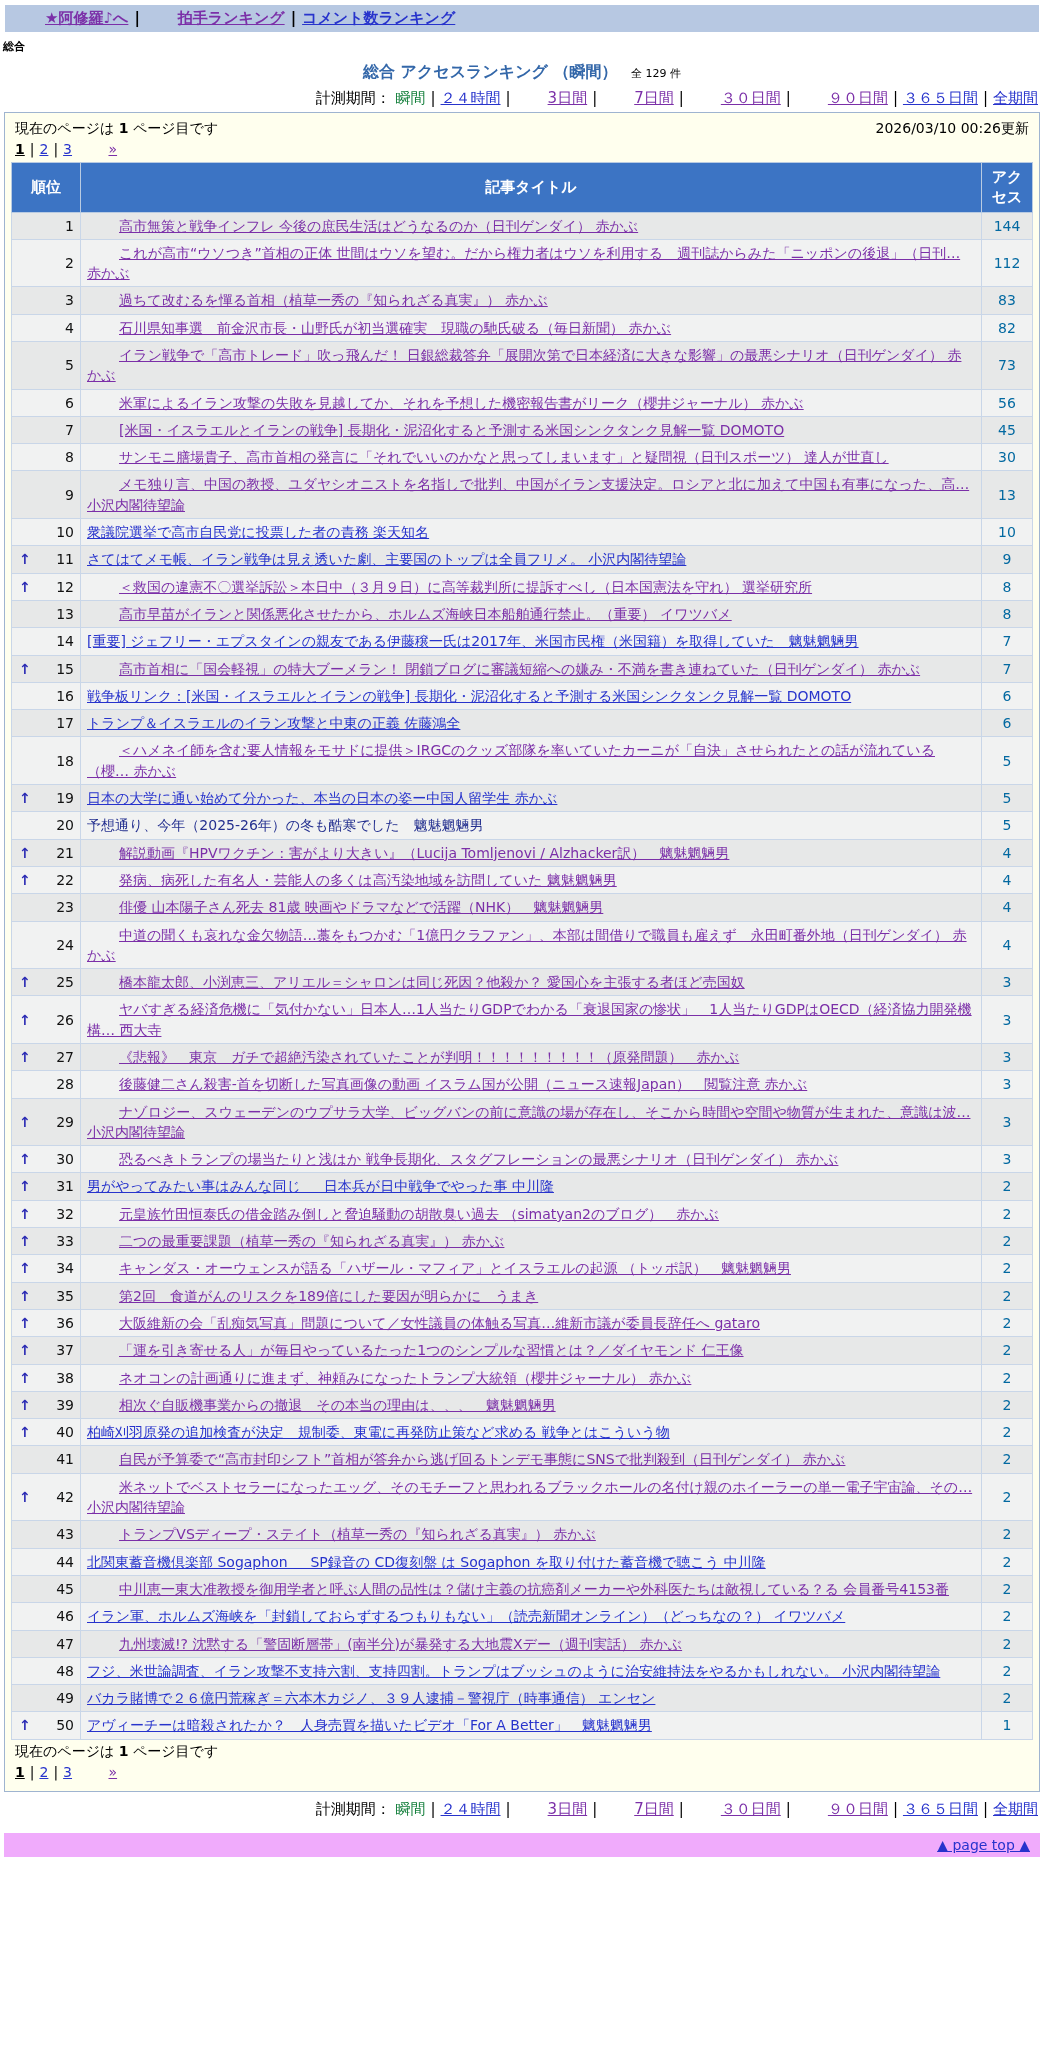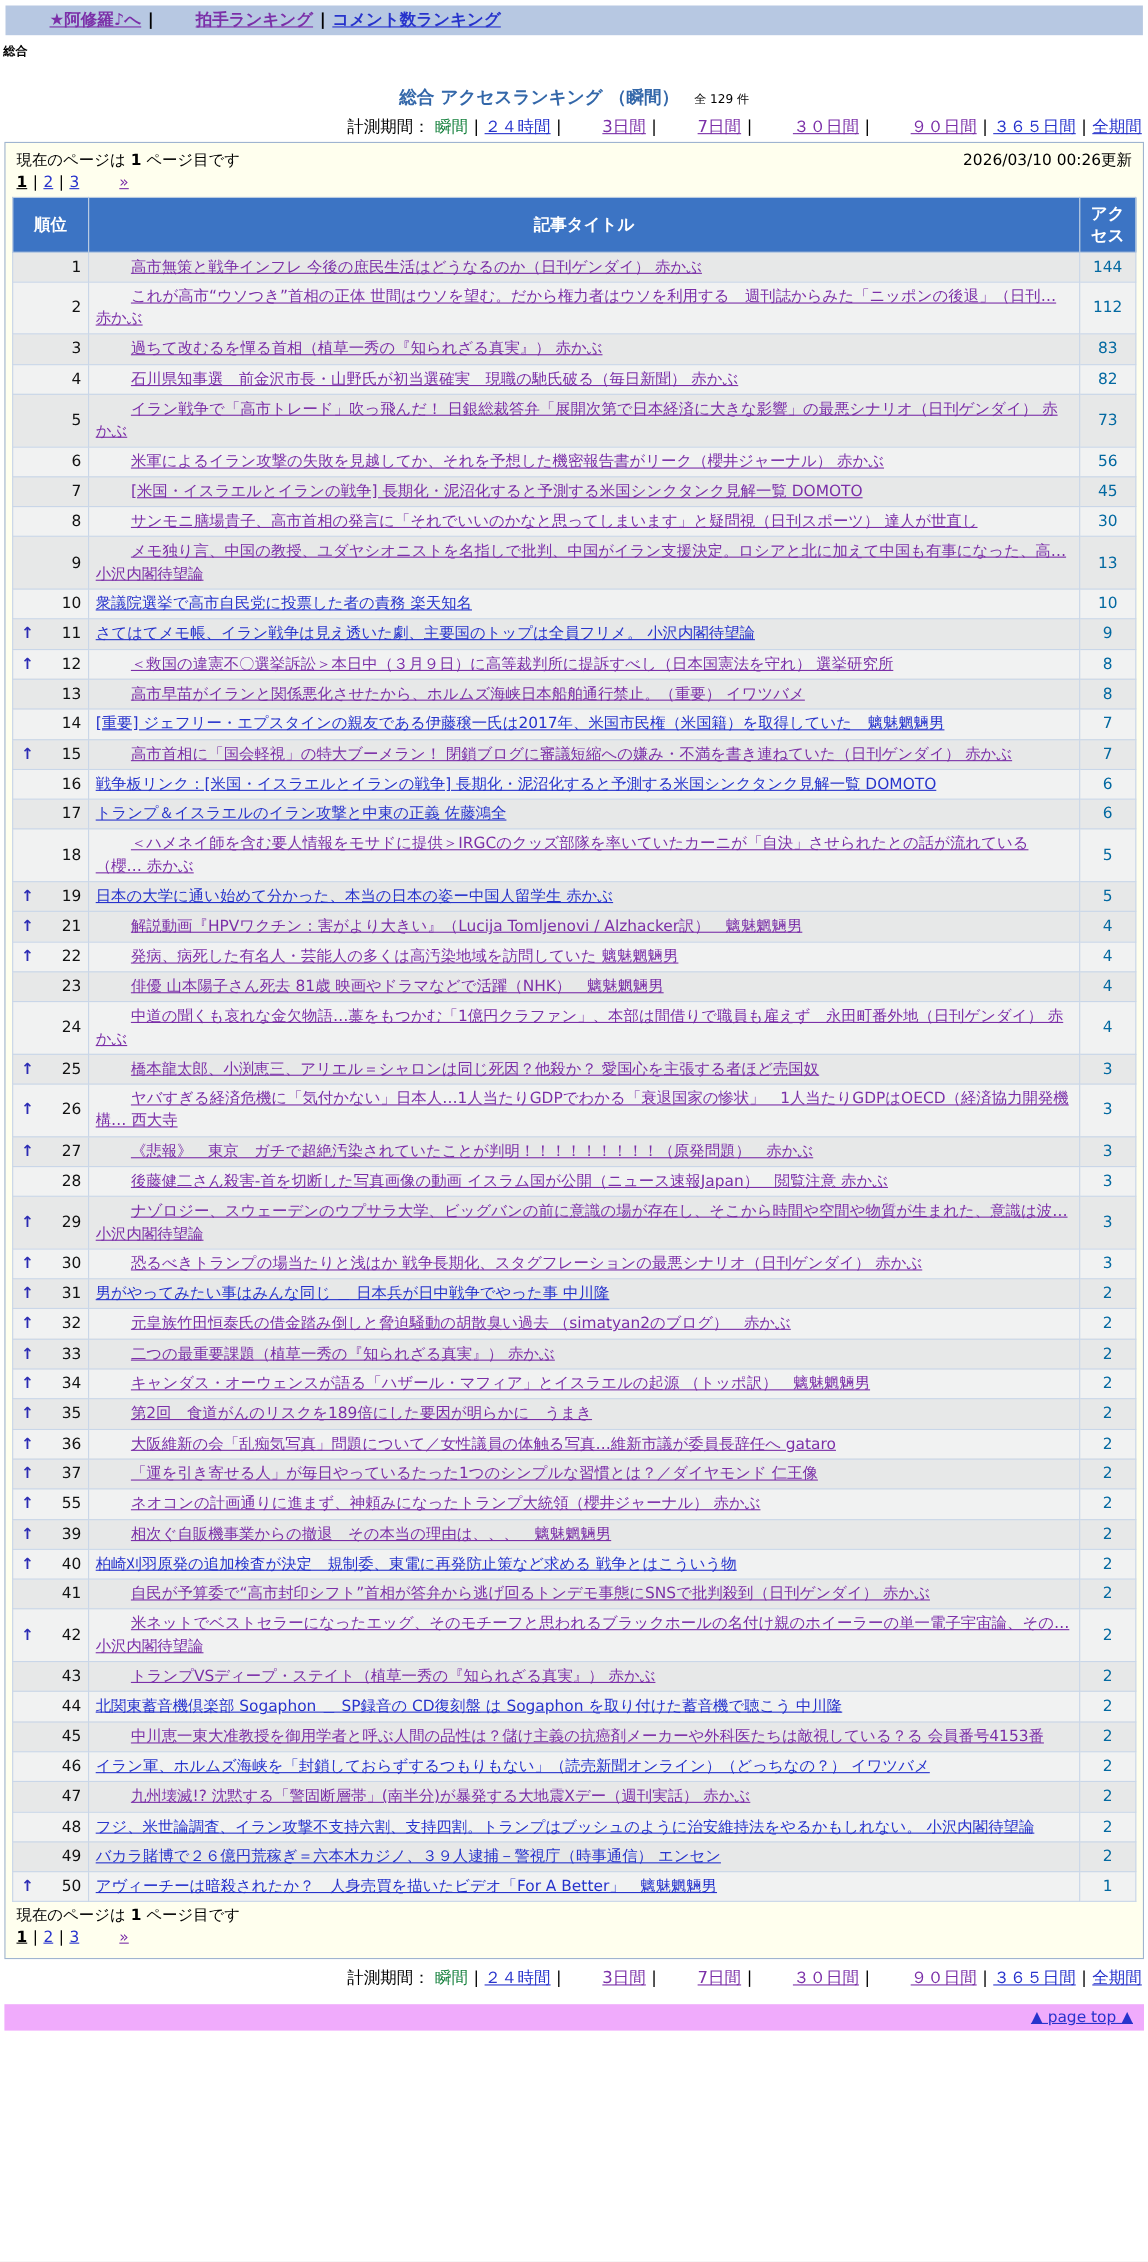--- a/index.html
+++ b/index.html
@@ -10,21 +10,21 @@
   .plain{color:#24308f;text-decoration:none;}
 
   
   .topbar{margin:5px 5px 0 5px;background:#b7c8e2;padding:4px 8px;font-size:15px;font-weight:bold;}
   .topbar .sep{color:#000;padding:0 6px;}
 
   
   .section-label{font-size:11px;font-weight:bold;margin:7px 3px 2px 3px;}
 
   
-  .head-title{ text-align:center;font-size:16px;font-weight:bold;color:#3367a9;margin-top:25px;}
+  .head-title{ text-align:center;font-size:16px;font-weight:bold;color:#3367a9;margin-top:8px;}
   .head-title .total{font-size:11px;font-weight:normal;color:#000;margin-left:8px;}
   .period-line{text-align:right;font-size:15px;margin:6px 6px 4px 0;}
   .period-line .cur{font-weight:normal;color:#15803d;}
   .period-line .sep{color:#000;padding:0 5px;}
 
   
   .rank-box{margin:2px 4px 0 4px;border:1px solid #9fb4d0;background:#ffffee;padding:4px 6px 6px 6px;}
   .pageinfo-row{display:flex;justify-content:space-between;font-size:14px;padding:3px 4px 1px 4px;}
   .pager{font-size:14px;padding:2px 4px 5px 4px;}
   .pager .sep{padding:0 5px;}
@@ -164,20 +164,25 @@
         <tr class="even">
           <td class="rank"><span>18</span></td>
           <td class="title"><a href="#" class="lk-v">＜ハメネイ師を含む要人情報をモサドに提供＞IRGCのクッズ部隊を率いていたカーニが「自決」させられたとの話が流れている（櫻… 赤かぶ</a></td>
           <td class="access">5</td>
         </tr>
         <tr class="odd">
           <td class="rank"><span class="up">↑</span><span>19</span></td>
           <td class="title"><a href="#" class="lk-b">日本の大学に通い始めて分かった、本当の日本の姿ー中国人留学生 赤かぶ</a></td>
           <td class="access">5</td>
         </tr>
+        <tr class="even">
+          <td class="rank"><span>20</span></td>
+          <td class="title"><span class="plain">予想通り、今年（2025-26年）の冬も酷寒でした　魑魅魍魎男</span></td>
+          <td class="access">5</td>
+        </tr>
         <tr class="odd">
           <td class="rank"><span class="up">↑</span><span>21</span></td>
           <td class="title"><a href="#" class="lk-v">解説動画『HPVワクチン：害がより大きい』（Lucija Tomljenovi / Alzhacker訳）　魑魅魍魎男</a></td>
           <td class="access">4</td>
         </tr>
         <tr class="even">
           <td class="rank"><span class="up">↑</span><span>22</span></td>
           <td class="title"><a href="#" class="lk-v">発病、病死した有名人・芸能人の多くは高汚染地域を訪問していた 魑魅魍魎男</a></td>
           <td class="access">4</td>
         </tr>
@@ -250,21 +255,21 @@
           <td class="rank"><span class="up">↑</span><span>36</span></td>
           <td class="title"><a href="#" class="lk-v">大阪維新の会「乱痴気写真」問題について／女性議員の体触る写真…維新市議が委員長辞任へ gataro</a></td>
           <td class="access">2</td>
         </tr>
         <tr class="odd">
           <td class="rank"><span class="up">↑</span><span>37</span></td>
           <td class="title"><a href="#" class="lk-v">「運を引き寄せる人」が毎日やっているたった1つのシンプルな習慣とは？／ダイヤモンド 仁王像</a></td>
           <td class="access">2</td>
         </tr>
         <tr class="even">
-          <td class="rank"><span class="up">↑</span><span>55</span></td>
+          <td class="rank"><span class="up">↑</span><span>38</span></td>
           <td class="title"><a href="#" class="lk-v">ネオコンの計画通りに進まず、神頼みになったトランプ大統領（櫻井ジャーナル） 赤かぶ</a></td>
           <td class="access">2</td>
         </tr>
         <tr class="odd">
           <td class="rank"><span class="up">↑</span><span>39</span></td>
           <td class="title"><a href="#" class="lk-v">相次ぐ自販機事業からの撤退　その本当の理由は、、、　魑魅魍魎男</a></td>
           <td class="access">2</td>
         </tr>
         <tr class="even">
           <td class="rank"><span class="up">↑</span><span>40</span></td>

